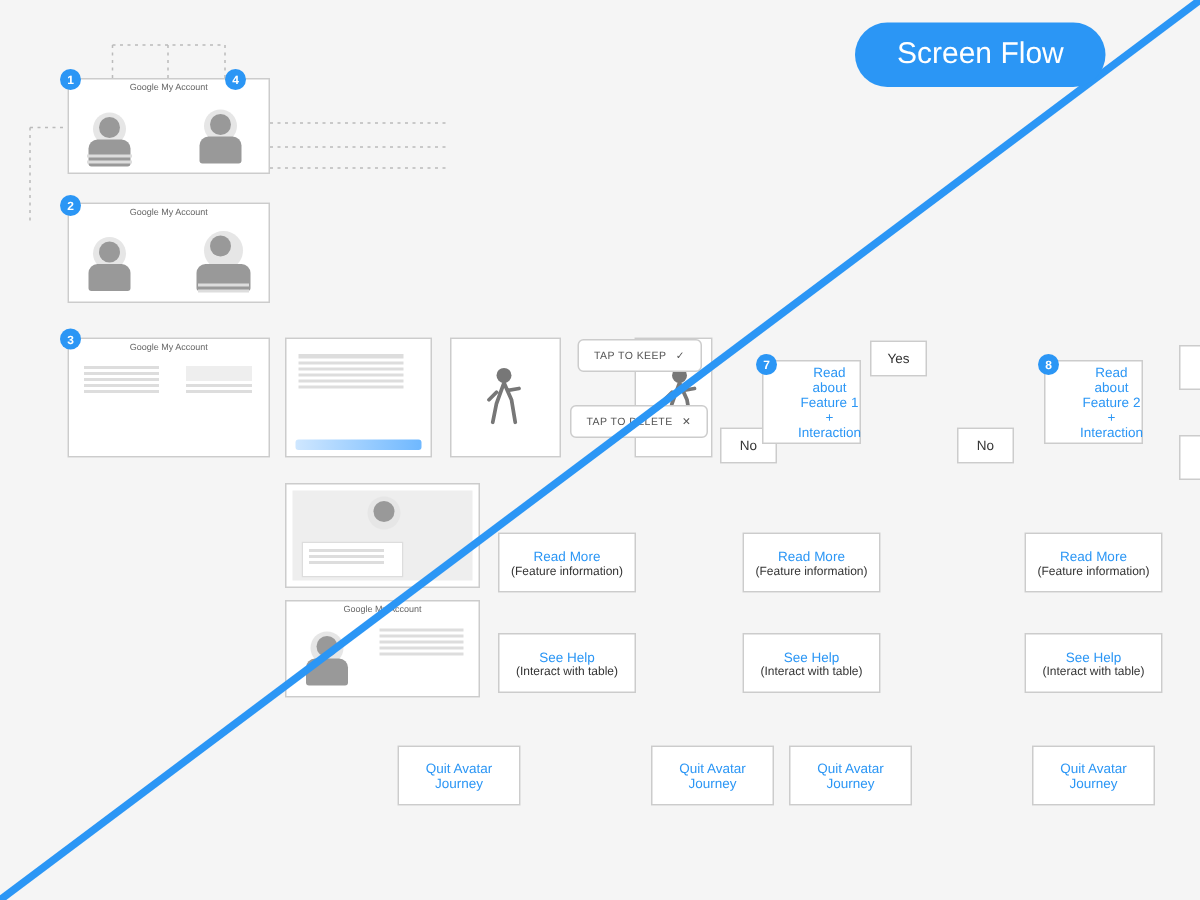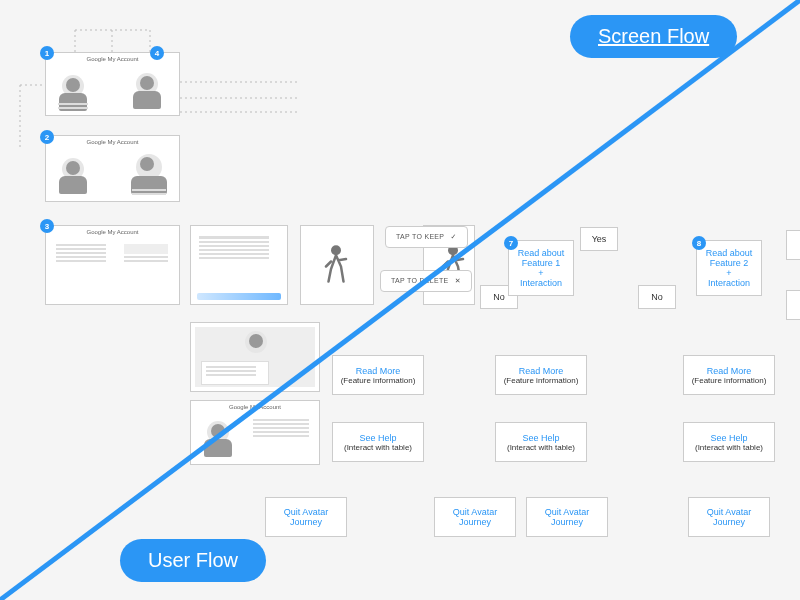--- a/index.html
+++ b/index.html
@@ -17,21 +17,21 @@
   
   .pill {
     position: absolute;
     background: #2b96f5;
     color: #fff;
     font-size: 20px;
     font-weight: 400;
     padding: 10px 28px;
     border-radius: 999px;
   }
-  .pill-top { top: 15px; left: 570px; text-decoration: underline; }
+  .pill-top { top: 15px; left: 570px; }
   .pill-bot { bottom: 18px; left: 120px; }
 
   
   .diag-wrap { position:absolute; inset:0; pointer-events:none; }
   .diag-wrap svg { width:100%; height:100%; }
 
   
   .screen {
     position: absolute;
     background: #fff;
@@ -104,21 +104,21 @@
     flex-direction: column;
     align-items: center;
     justify-content: center;
     color: #333;
   }
   .node .blue { color: #2b96f5; font-size: 9px; }
   .node .sub  { color: #333; font-size: 8px; }
 
   .yesno { width: 38px; height: 24px; font-size: 9px; }
 
-  .feature { width: 66px; height: 56px; }
+  .feature { width: 66px; height: 56px; padding-left: 24px; }
   .readmore, .seehelp { width: 92px; height: 40px; }
   .quit { width: 82px; height: 40px; }
 
   
   .ghost-col { position:absolute; right:-4px; width:18px; height:30px; background:#fff; border:1px solid #ccc; }
 
   
   .grid { position:absolute; inset:0; pointer-events:none; }
   .grid line { stroke:#bbb; stroke-width:1; stroke-dasharray:2 3; }
 
@@ -336,17 +336,14 @@
 
   <div class="diag-wrap">
     <svg>
         <line x1="0" y1="600" x2="800" y2="0" stroke="#2b96f5" stroke-width="5"></line>
       </svg>
   </div>
 
   <div class="pill pill-top">
     <span>Screen Flow</span>
   </div>
-  <div class="pill pill-bot">
-    <span>User Flow</span>
-  </div>
 
 </div>
 
 </body></html>

